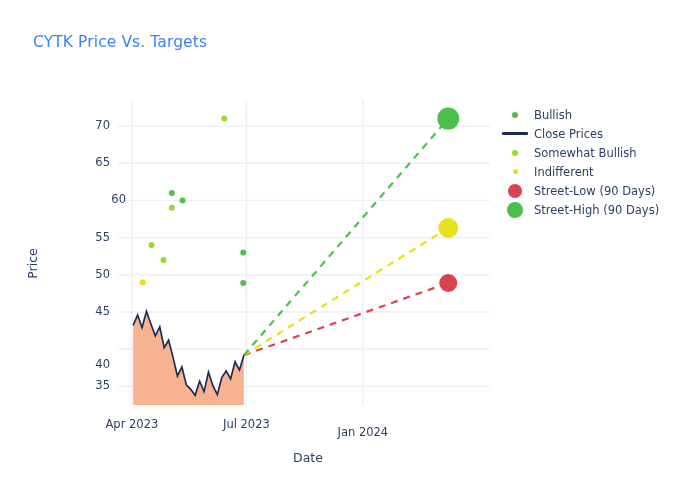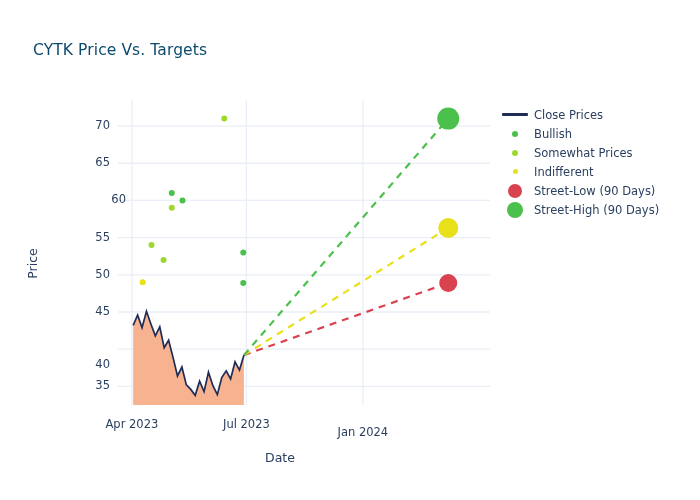--- a/index.html
+++ b/index.html
@@ -3,33 +3,33 @@
 <meta charset="utf-8">
 <style>
   html,body{margin:0;padding:0;}
   body{
     width:700px;height:500px;background:#ffffff;overflow:hidden;
     font-family:"DejaVu Sans","Liberation Sans",sans-serif;
     position:relative;
   }
   #chart-root{position:absolute;left:0;top:0;width:700px;height:500px;}
   .title{
-    position:absolute;left:33px;top:41px;
-    font-size:15.5px;color:#0c4a6e;letter-spacing:.1px;white-space:nowrap;
+    position:absolute;left:33px;top:33px;
+    font-size:15.5px;color:#3b82f6;letter-spacing:.1px;white-space:nowrap;
   }
   .plot-svg{position:absolute;left:0;top:0;width:700px;height:500px;}
   .tick-label{
     position:absolute;font-size:11.5px;color:#2a3f5f;white-space:nowrap;
   }
   .ytick{text-align:right;width:40px;}
   .xtick{text-align:center;width:110px;}
   .axis-title{
     position:absolute;font-size:12.5px;color:#2a3f5f;white-space:nowrap;
   }
-  #x-axis-title{left:0;top:450px;width:560px;text-align:center;}
+  #x-axis-title{left:0;top:450px;width:560px;text-align:center;padding-left:28px;}
   #y-axis-title{
     left:-8px;top:256px;width:80px;text-align:center;
     transform:rotate(-90deg);transform-origin:center center;
   }
   .legend{position:absolute;left:500px;top:105px;width:200px;}
   .legend-row{
     display:flex;align-items:center;height:19px;
   }
   .legend-marker{
     width:30px;display:flex;align-items:center;justify-content:center;flex:0 0 30px;
@@ -105,35 +105,35 @@
       <div class="tick-label xtick" style="left: 191.429px; top: 417px;">Jul 2023</div>
       <div class="tick-label xtick" style="left: 307.837px; top: 417px; margin-top: 8px;">Jan 2024</div>
     </div>
 
   <div class="axis-title" id="x-axis-title">Date</div>
   <div class="axis-title" id="y-axis-title">Price</div>
 
   <div class="legend" id="legend">
       <div class="legend-row">
         <span class="legend-marker">
+          <span class="legend-dot" style="background: rgb(76, 192, 76); width: 6px; height: 6px;"></span>
+        </span>
+        <span class="legend-label">Bullish</span>
+      </div>
+      <div class="legend-row">
+        <span class="legend-marker">
           <span class="legend-line" style="background: rgb(31, 44, 86); height: 3px;"></span>
         </span>
         <span class="legend-label">Close Prices</span>
       </div>
       <div class="legend-row">
         <span class="legend-marker">
-          <span class="legend-dot" style="background: rgb(76, 192, 76); width: 6px; height: 6px;"></span>
-        </span>
-        <span class="legend-label">Bullish</span>
-      </div>
-      <div class="legend-row">
-        <span class="legend-marker">
           <span class="legend-dot" style="background: rgb(158, 216, 46); width: 6px; height: 6px;"></span>
         </span>
-        <span class="legend-label">Somewhat Prices</span>
+        <span class="legend-label">Somewhat Bullish</span>
       </div>
       <div class="legend-row">
         <span class="legend-marker">
           <span class="legend-dot" style="background: rgb(232, 224, 24); width: 5px; height: 5px;"></span>
         </span>
         <span class="legend-label">Indifferent</span>
       </div>
       <div class="legend-row">
         <span class="legend-marker">
           <span class="legend-dot" style="background: rgb(217, 67, 79); width: 14px; height: 14px;"></span>

